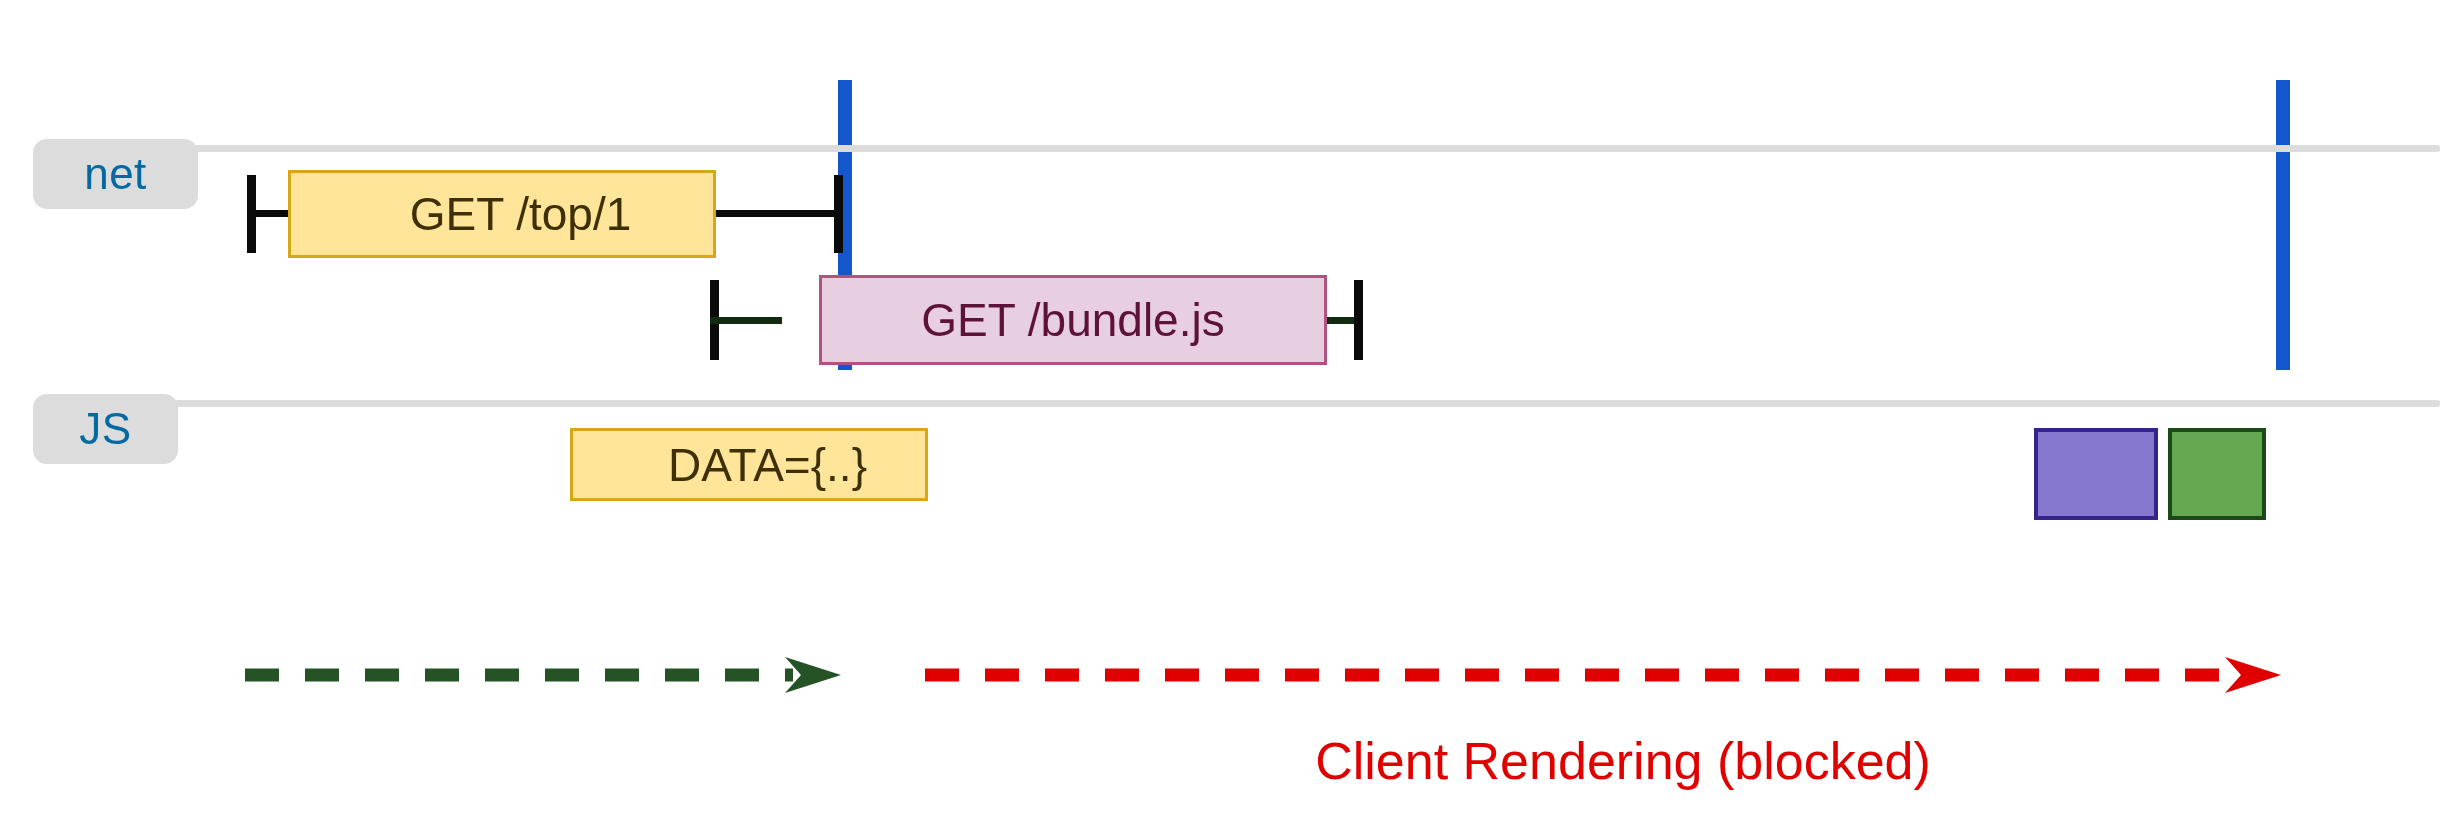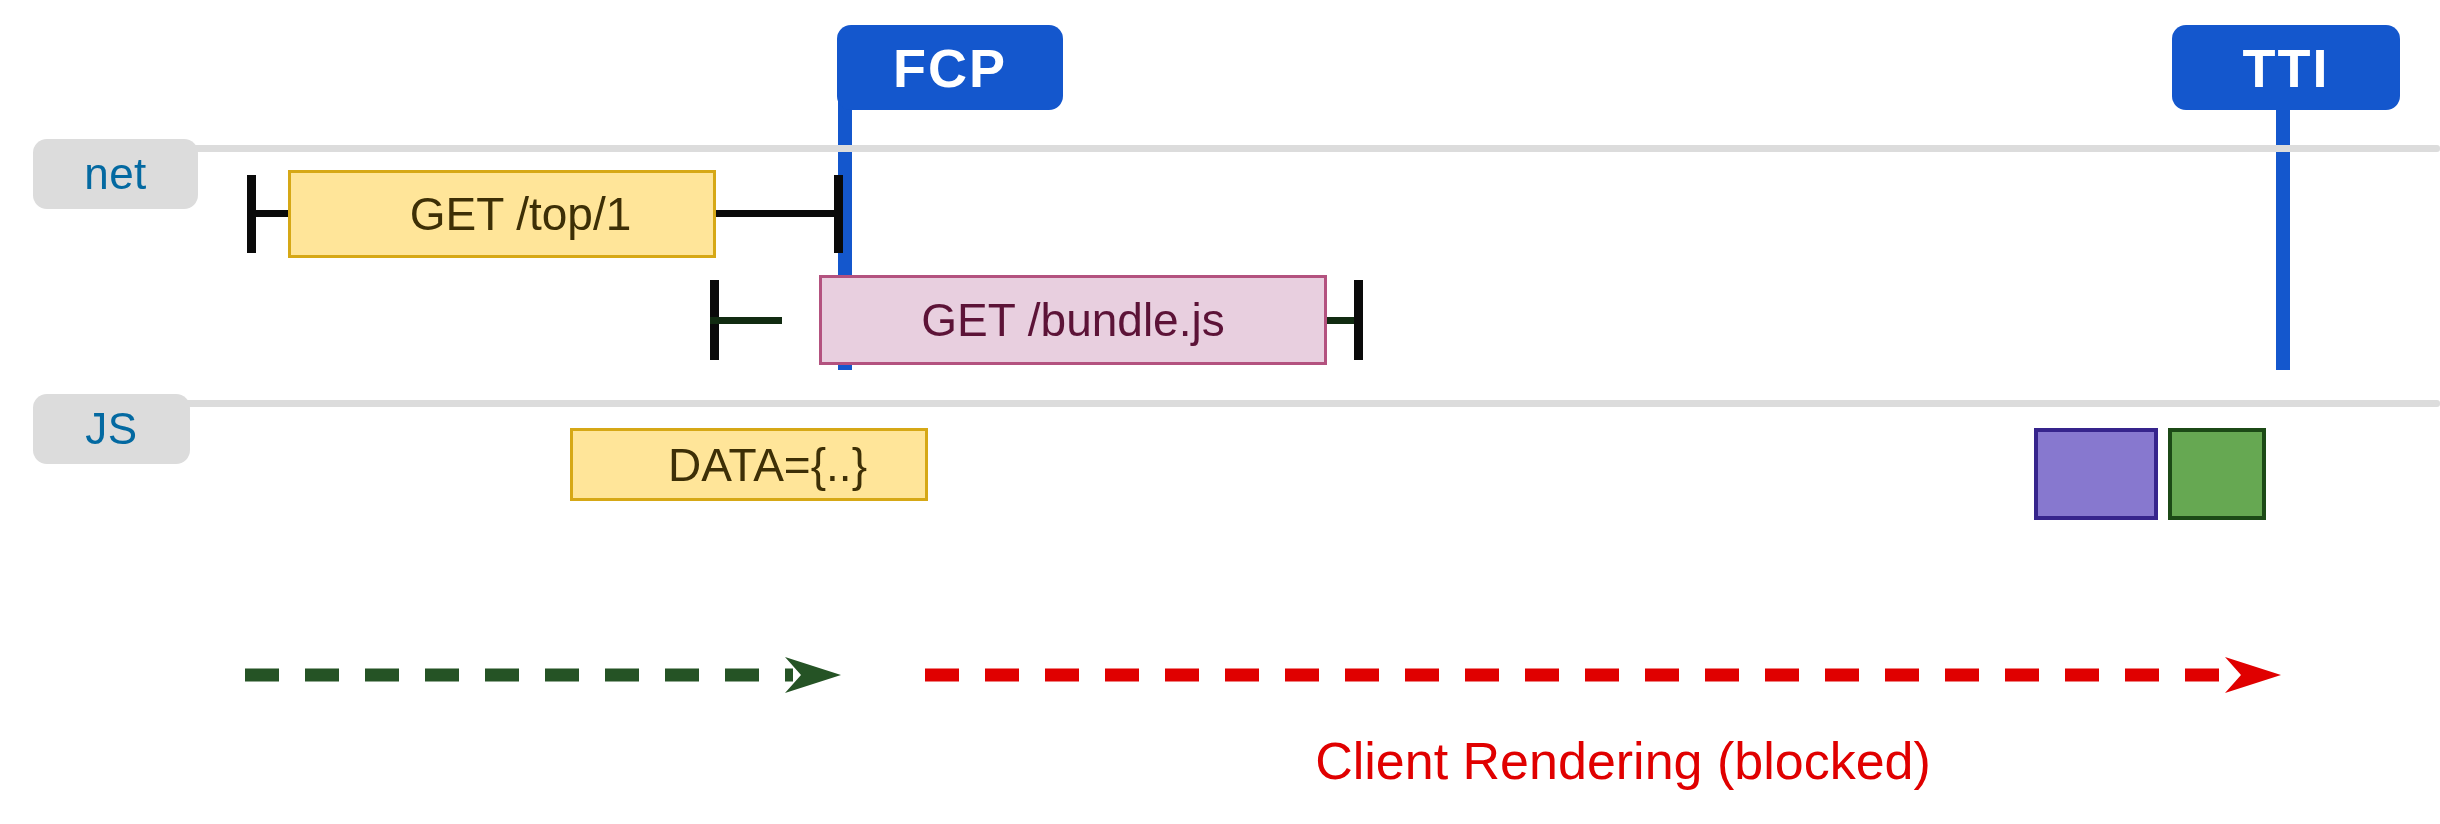--- a/index.html
+++ b/index.html
@@ -119,28 +119,22 @@
   }
   .phase-label.server { color: #255325; }
   .phase-label.client { color: #e00000; }
 </style>
 </head>
 <body>
 
 <div id="stage">
 
   <div class="milestone-line" style="left:838px; top:80px; height:290px;"></div>
-  <div class="milestone-badge" style="left:837px; top:25px; width:226px; height:85px;">
-    <span>FCP</span>
-  </div>
 
   <div class="milestone-line" style="left:2276px; top:80px; height:290px;"></div>
-  <div class="milestone-badge" style="left:2172px; top:25px; width:228px; height:85px;">
-    <span>TTI</span>
-  </div>
 
   <div class="row-rule" style="left:45px; top:145px; width:2395px;"></div>
   <div class="lane-label" style="left:33px; top:139px; width:165px; height:70px;">
     <span>net</span>
   </div>
 
   <div class="whisker-tick" style="left:247px; top:175px; height:78px;"></div>
   <div class="whisker-line" style="left:247px; top:210px; width:48px;"></div>
   <div class="whisker-line" style="left:710px; top:210px; width:132px;"></div>
   <div class="whisker-tick" style="left:834px; top:175px; height:78px;"></div>
@@ -150,21 +144,21 @@
 
   <div class="whisker-tick" style="left:710px; top:280px; height:80px;"></div>
   <div class="whisker-line dark-green" style="left:710px; top:317px; width:72px;"></div>
   <div class="whisker-line dark-green" style="left:1278px; top:317px; width:82px;"></div>
   <div class="whisker-tick" style="left:1354px; top:280px; height:80px;"></div>
   <div class="task-bar pink" style="left:775px; top:275px; width:508px; height:90px;margin-left:44px;">
     <span>GET /bundle.js</span>
   </div>
 
   <div class="row-rule" style="left:45px; top:400px; width:2395px;"></div>
-  <div class="lane-label" style="left:33px; top:394px; width:157px; height:70px;">
+  <div class="lane-label" style="left:33px; top:394px; width:145px; height:70px;">
     <span>JS</span>
   </div>
 
   <div class="task-bar yellow" style="left:570px; top:428px; width:358px; height:73px;">
     <span>DATA={..}</span>
   </div>
 
 
   <div class="task-bar purple" style="left:2034px; top:428px; width:124px; height:92px;"></div>
 

